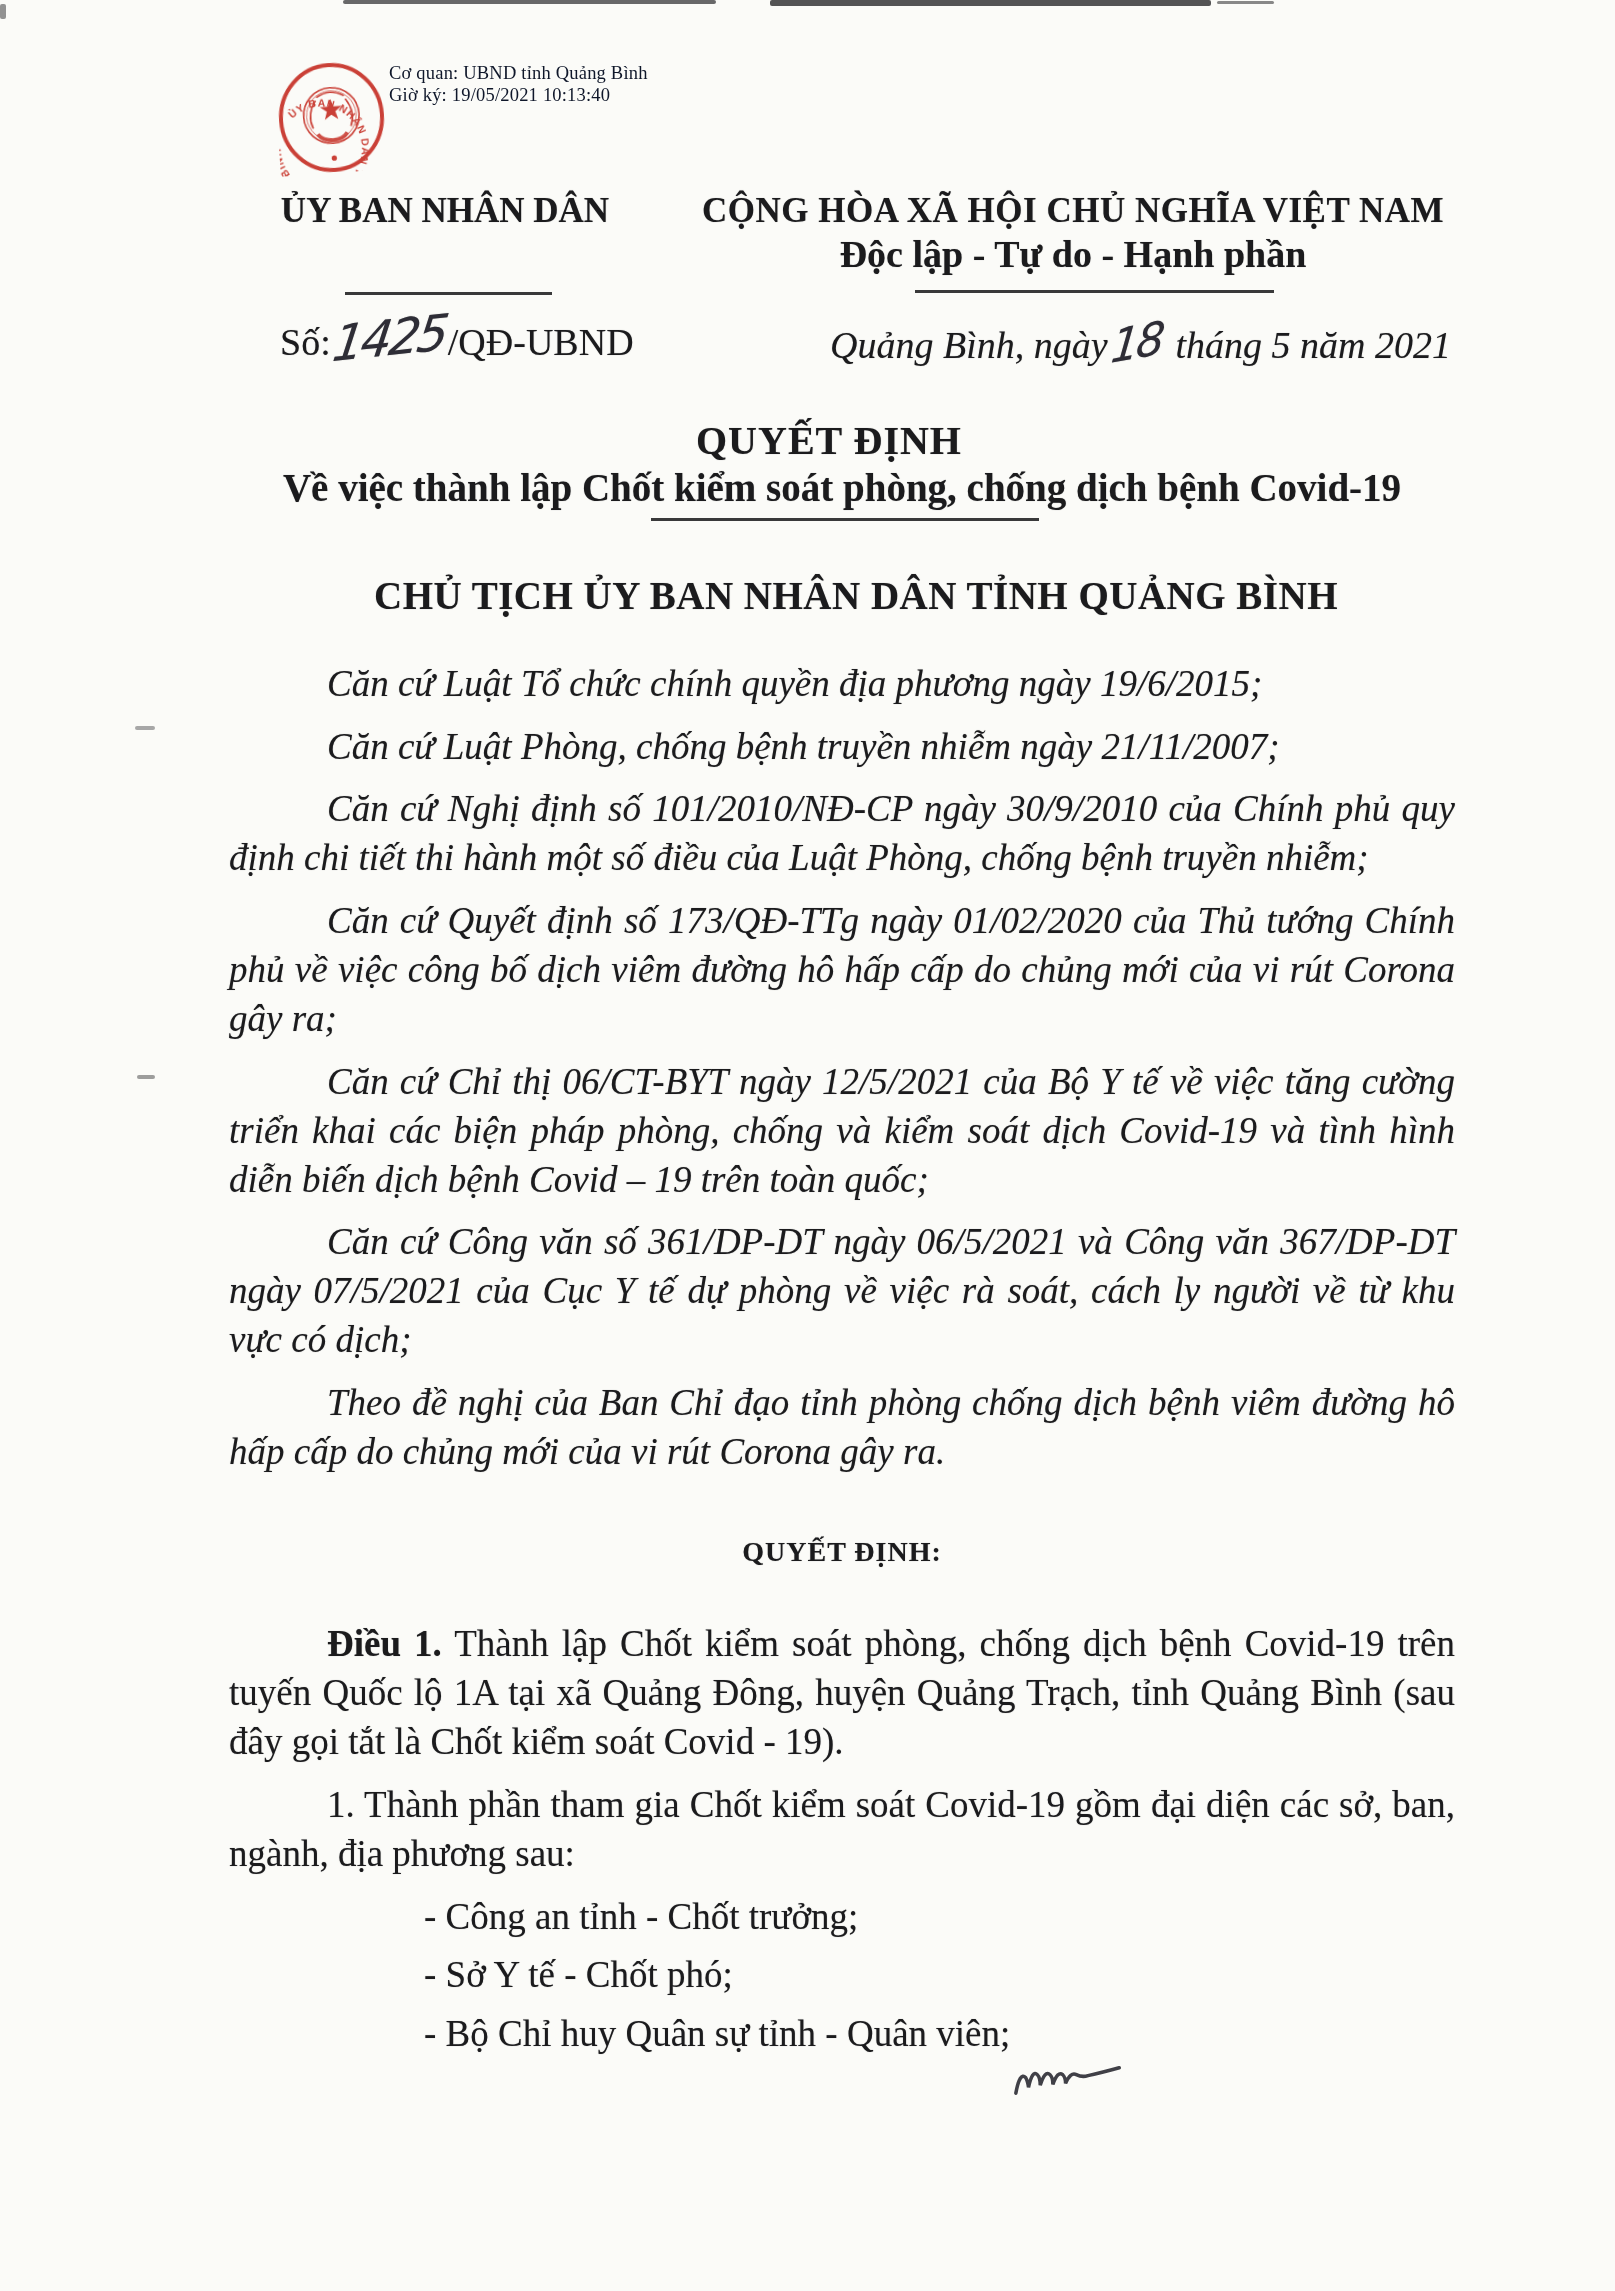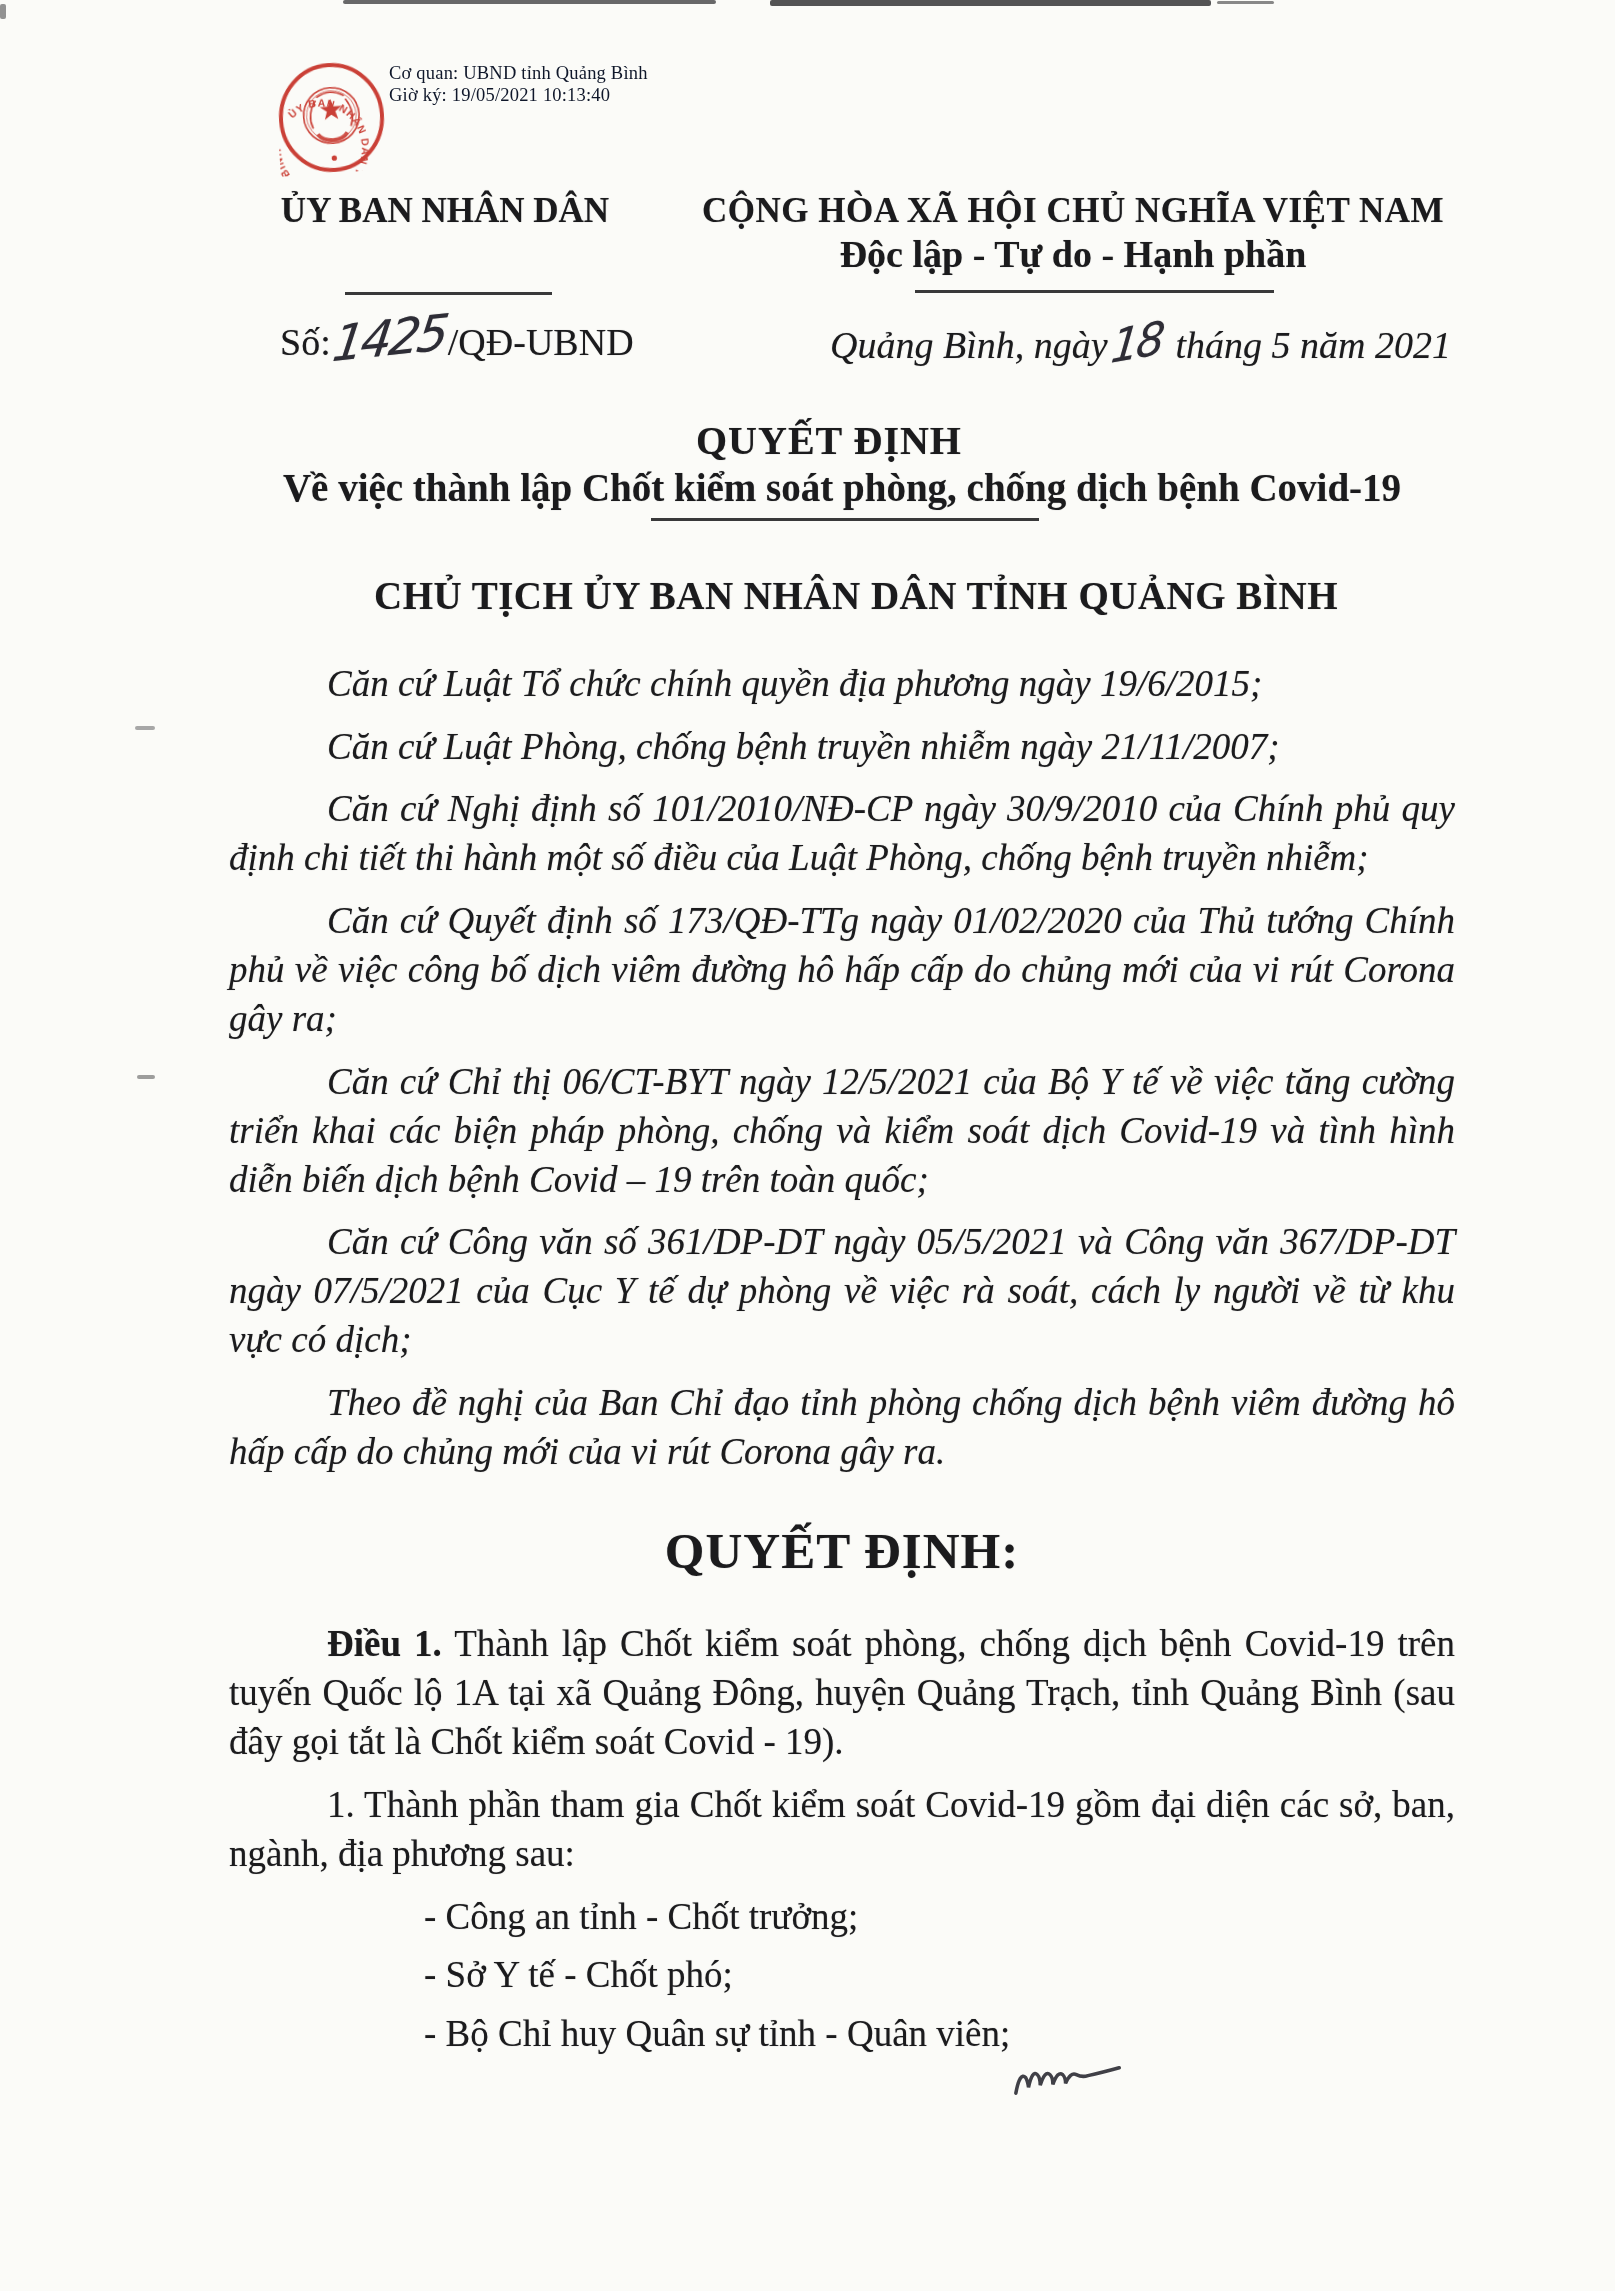--- a/index.html
+++ b/index.html
@@ -31,21 +31,21 @@
   }
   .dateline{font-size:38px;font-style:italic;}
   .title1{font-size:40px;font-weight:bold;letter-spacing:1px;}
   .title2{font-size:39px;font-weight:bold;}
   .auth{font-size:39px;font-weight:bold;letter-spacing:0.5px;}
   
   .body-flow{width:1226px;font-size:37px;line-height:49px;text-align:justify;}
   .body-flow p{margin:0 0 13.7px 0;text-indent:98px;}
   p.cancu{font-style:italic;}
   .qd-heading{
-    font-size:51px;font-weight:bold;text-align:center;text-indent:0 !important;
+    font-size:28px;font-weight:bold;text-align:center;text-indent:0 !important;
     margin:51px 0 43px 0 !important;letter-spacing:1px;
   }
   .item-first{margin-top:9.8px !important;}
   .member{padding-left:195px;text-indent:0;margin:0 0 9.8px 0;line-height:49px;}
   .members{margin-top:13.7px;}
   .seal-wrap{filter:blur(0.3px);opacity:.95;}
 </style>
 </head>
 <body>
 
@@ -110,21 +110,21 @@
   <div class="rule" style="left:651px;top:518px;width:388px;"></div>
 
   <div class="abs ctr auth ink" style="left:243px;top:573px;width:1226px;">CHỦ TỊCH ỦY BAN NHÂN DÂN TỈNH QUẢNG BÌNH</div>
 
   <div class="abs body-flow ink" style="left:229px;top:659px;">
     <p class="cancu">Căn cứ Luật Tổ chức chính quyền địa phương ngày 19/6/2015;</p>
     <p class="cancu">Căn cứ Luật Phòng, chống bệnh truyền nhiễm ngày 21/11/2007;</p>
     <p class="cancu">Căn cứ Nghị định số 101/2010/NĐ-CP ngày 30/9/2010 của Chính phủ quy định chi tiết thi hành một số điều của Luật Phòng, chống bệnh truyền nhiễm;</p>
     <p class="cancu">Căn cứ Quyết định số 173/QĐ-TTg ngày 01/02/2020 của Thủ tướng Chính phủ về việc công bố dịch viêm đường hô hấp cấp do chủng mới của vi rút Corona gây ra;</p>
     <p class="cancu">Căn cứ Chỉ thị 06/CT-BYT ngày 12/5/2021 của Bộ Y tế về việc tăng cường triển khai các biện pháp phòng, chống và kiểm soát dịch Covid-19 và tình hình diễn biến dịch bệnh Covid – 19 trên toàn quốc;</p>
-    <p class="cancu">Căn cứ Công văn số 361/DP-DT ngày 05/5/2021 và Công văn 367/DP-DT ngày 07/5/2021 của Cục Y tế dự phòng về việc rà soát, cách ly người về từ khu vực có dịch;</p>
+    <p class="cancu">Căn cứ Công văn số 361/DP-DT ngày 06/5/2021 và Công văn 367/DP-DT ngày 07/5/2021 của Cục Y tế dự phòng về việc rà soát, cách ly người về từ khu vực có dịch;</p>
     <p class="cancu">Theo đề nghị của Ban Chỉ đạo tỉnh phòng chống dịch bệnh viêm đường hô hấp cấp do chủng mới của vi rút Corona gây ra.</p>
 
     <p class="qd-heading">QUYẾT ĐỊNH:</p>
 
     <p><span class="b">Điều 1.</span><span> Thành lập Chốt kiểm soát phòng, chống dịch bệnh Covid-19 trên tuyến Quốc lộ 1A tại xã Quảng Đông, huyện Quảng Trạch, tỉnh Quảng Bình (sau đây gọi tắt là Chốt kiểm soát Covid - 19).</span></p>
 
     <p class="item-first">1. Thành phần tham gia Chốt kiểm soát Covid-19 gồm đại diện các sở, ban, ngành, địa phương sau:</p>
 
     <div class="members">
       <div class="member">- Công an tỉnh - Chốt trưởng;</div>

